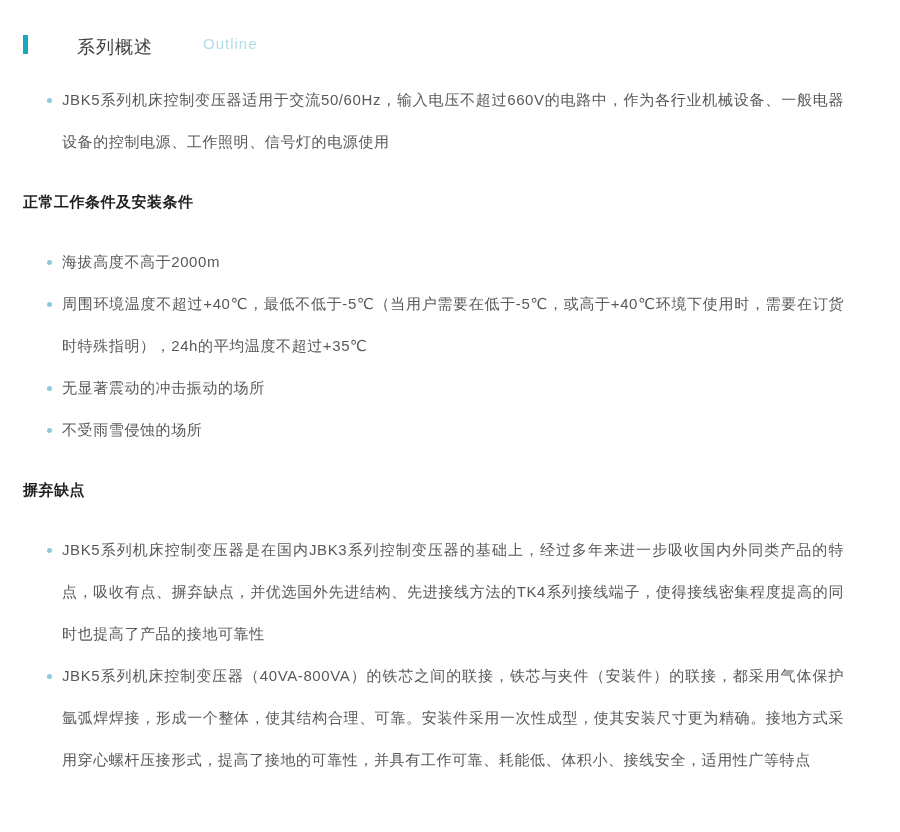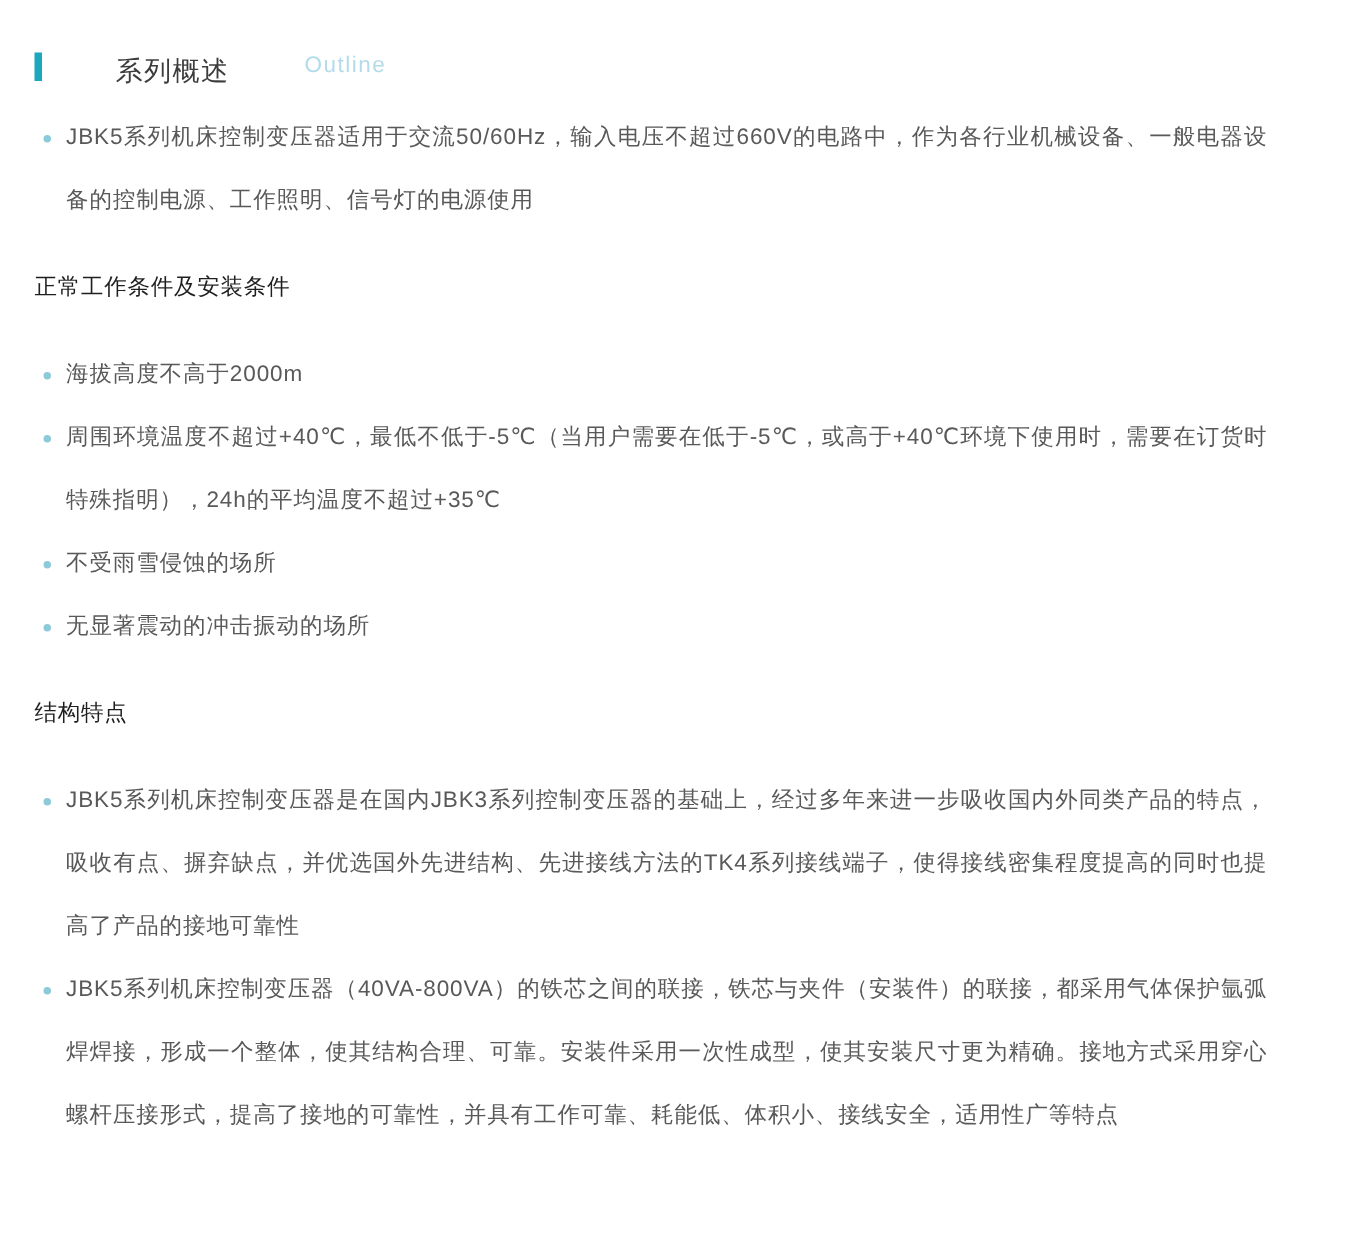--- a/index.html
+++ b/index.html
@@ -37,30 +37,30 @@
   }
   .title-en {
     font-size: 15px;
     color: #b2dcea;
     margin-left: 10px;
     letter-spacing: 1px;
   }
   
   .sub-heading {
     font-size: 15px;
-    font-weight: normal;
+    font-weight: bold;
     color: #1f1f1f;
     line-height: 42px;
     margin: 16px 0 16px 0;
     letter-spacing: 0.5px;
   }
   
   ul.bullet-list {
     list-style: none;
-    margin: 0;
+    margin: 18px;
     padding: 0;
     max-width: 822px;
   }
   ul.bullet-list li {
     position: relative;
     padding-left: 21px;
     font-size: 15px;
     color: #595959;
     line-height: 42px;
     text-align: justify;
@@ -89,23 +89,23 @@
   </div>
 
   <ul class="bullet-list">
     <li>JBK5系列机床控制变压器适用于交流50/60Hz，输入电压不超过660V的电路中，作为各行业机械设备、一般电器设备的控制电源、工作照明、信号灯的电源使用</li>
   </ul>
 
   <div class="sub-heading">正常工作条件及安装条件</div>
   <ul class="bullet-list">
     <li>海拔高度不高于2000m</li>
     <li>周围环境温度不超过+40℃，最低不低于-5℃（当用户需要在低于-5℃，或高于+40℃环境下使用时，需要在订货时特殊指明），24h的平均温度不超过+35℃</li>
+    <li>无显著震动的冲击振动的场所</li>
     <li>不受雨雪侵蚀的场所</li>
-    <li>无显著震动的冲击振动的场所</li>
   </ul>
 
-  <div class="sub-heading">结构特点</div>
+  <div class="sub-heading">摒弃缺点</div>
   <ul class="bullet-list">
     <li>JBK5系列机床控制变压器是在国内JBK3系列控制变压器的基础上，经过多年来进一步吸收国内外同类产品的特点，吸收有点、摒弃缺点，并优选国外先进结构、先进接线方法的TK4系列接线端子，使得接线密集程度提高的同时也提高了产品的接地可靠性</li>
     <li>JBK5系列机床控制变压器（40VA-800VA）的铁芯之间的联接，铁芯与夹件（安装件）的联接，都采用气体保护氩弧焊焊接，形成一个整体，使其结构合理、可靠。安装件采用一次性成型，使其安装尺寸更为精确。接地方式采用穿心螺杆压接形式，提高了接地的可靠性，并具有工作可靠、耗能低、体积小、接线安全，适用性广等特点</li>
   </ul>
 
 </div>
 
 </body></html>

